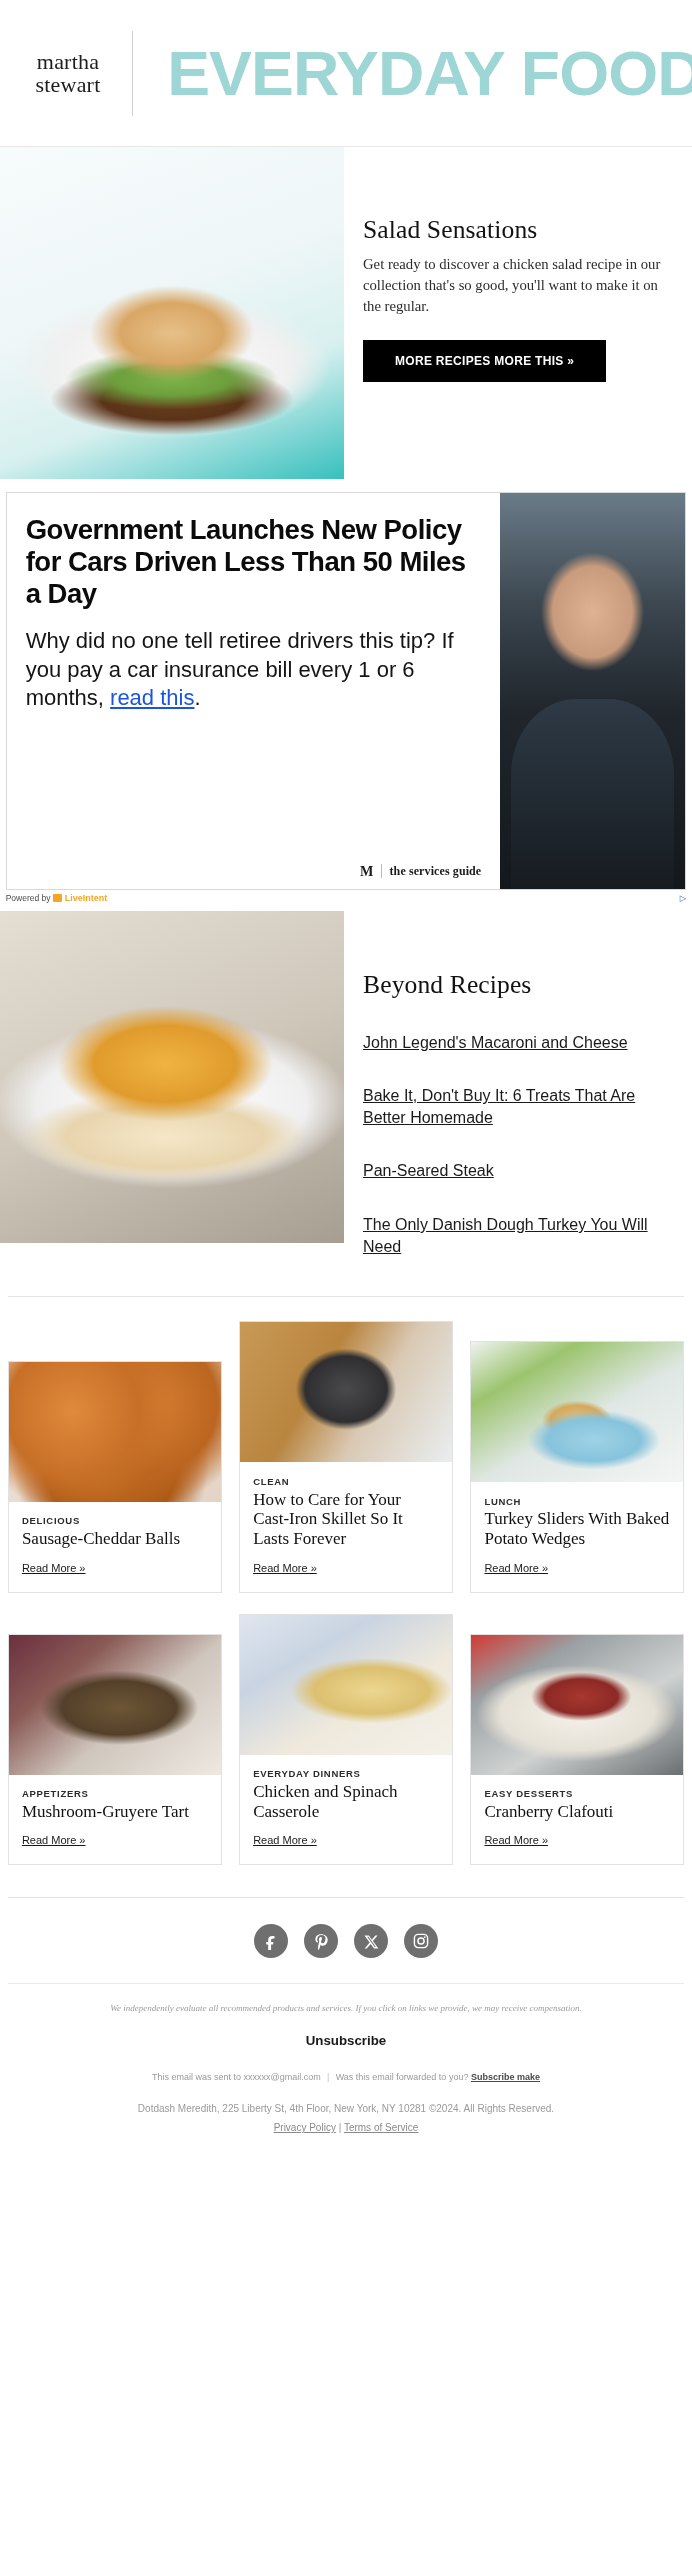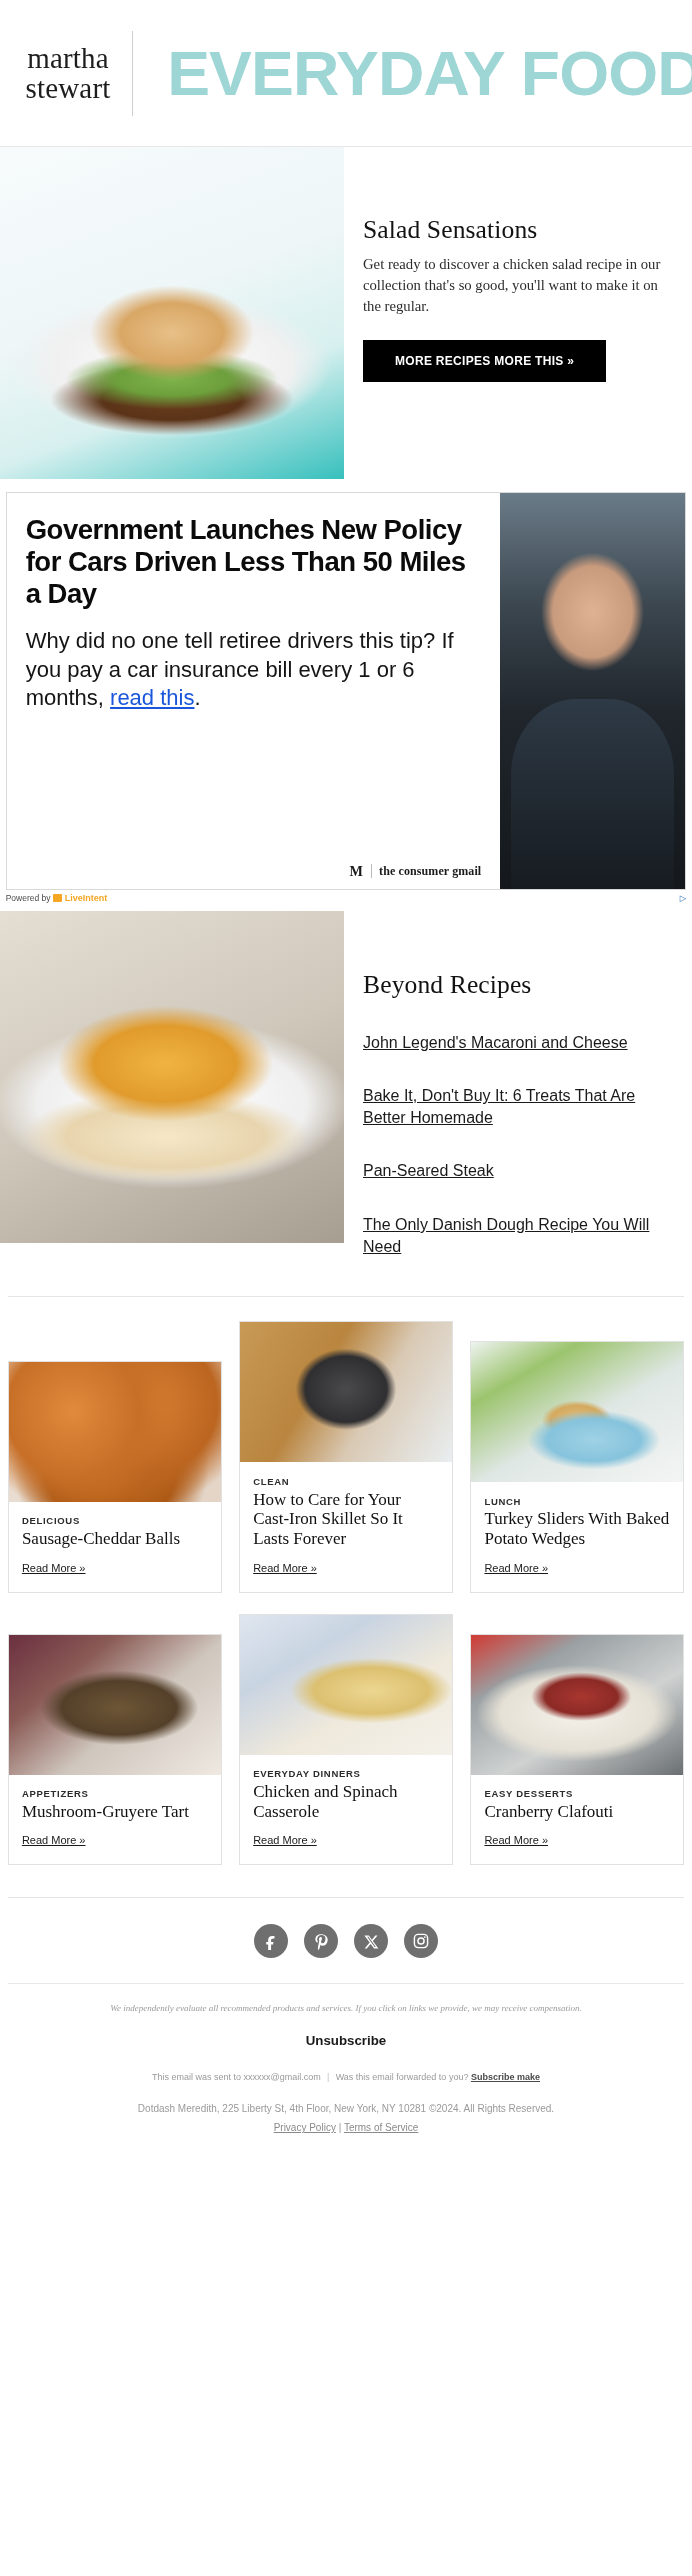--- a/index.html
+++ b/index.html
@@ -16,21 +16,21 @@
   
   .masthead {
     height: 147px;
     display:flex;
     align-items:center;
     padding-left: 21px;
     border-bottom: 0.9px solid #e7e7e7;
   }
   .ms-logo {
     font-family: "Liberation Serif", serif;
-    font-size: 29px;
+    font-size: 22px;
     line-height: 1.05;
     letter-spacing: 0.2px;
     color: #1d1d1d;
     width: 133px;
     text-align:center;
     padding-right: 17px;
   }
   .ms-divider {
     width:0.9px; height:85px; background:#cfcfcf; margin: 0 7.6px 0 0;
   }
@@ -227,21 +227,21 @@
   </div>
 
   <div class="ad-wrap">
     <div class="ad-box">
       <div class="ad-text">
         <div class="ad-head">Government Launches New Policy for Cars Driven Less Than 50 Miles a Day</div>
         <p class="ad-sub"><span>Why did no one tell retiree drivers this tip? If you pay a car insurance bill every 1 or 6 months, </span><a href="#">read this</a><span>.</span></p>
         <div class="ad-brand">
           <span class="bm">M</span>
           <span class="bbar"></span>
-          <span class="bt">the consumer gmail</span>
+          <span class="bt">the services guide</span>
         </div>
       </div>
       <div class="ad-img">
         <div class="ph ph-cop"></div>
       </div>
     </div>
     <div class="ad-footline">
       <span class="li-badge">
         <span>Powered by</span>
         <span class="li-mark"></span>
@@ -254,21 +254,21 @@
   <div class="beyond">
     <div class="beyond-img">
       <div class="ph ph-noodle"></div>
     </div>
     <div class="beyond-copy">
       <h2 class="serif-head">Beyond Recipes</h2>
       <div class="link-list">
         <a href="#">John Legend's Macaroni and Cheese</a>
         <a href="#">Bake It, Don't Buy It: 6 Treats That Are Better Homemade</a>
         <a href="#">Pan-Seared Steak</a>
-        <a href="#">The Only Danish Dough Recipe You Will Need</a>
+        <a href="#">The Only Danish Dough Turkey You Will Need</a>
       </div>
     </div>
   </div>
 
   <div class="rule"></div>
 
   <div class="cards">
     <div class="card">
       <div class="card-img">
           <div class="ph ph-sausage"></div>

